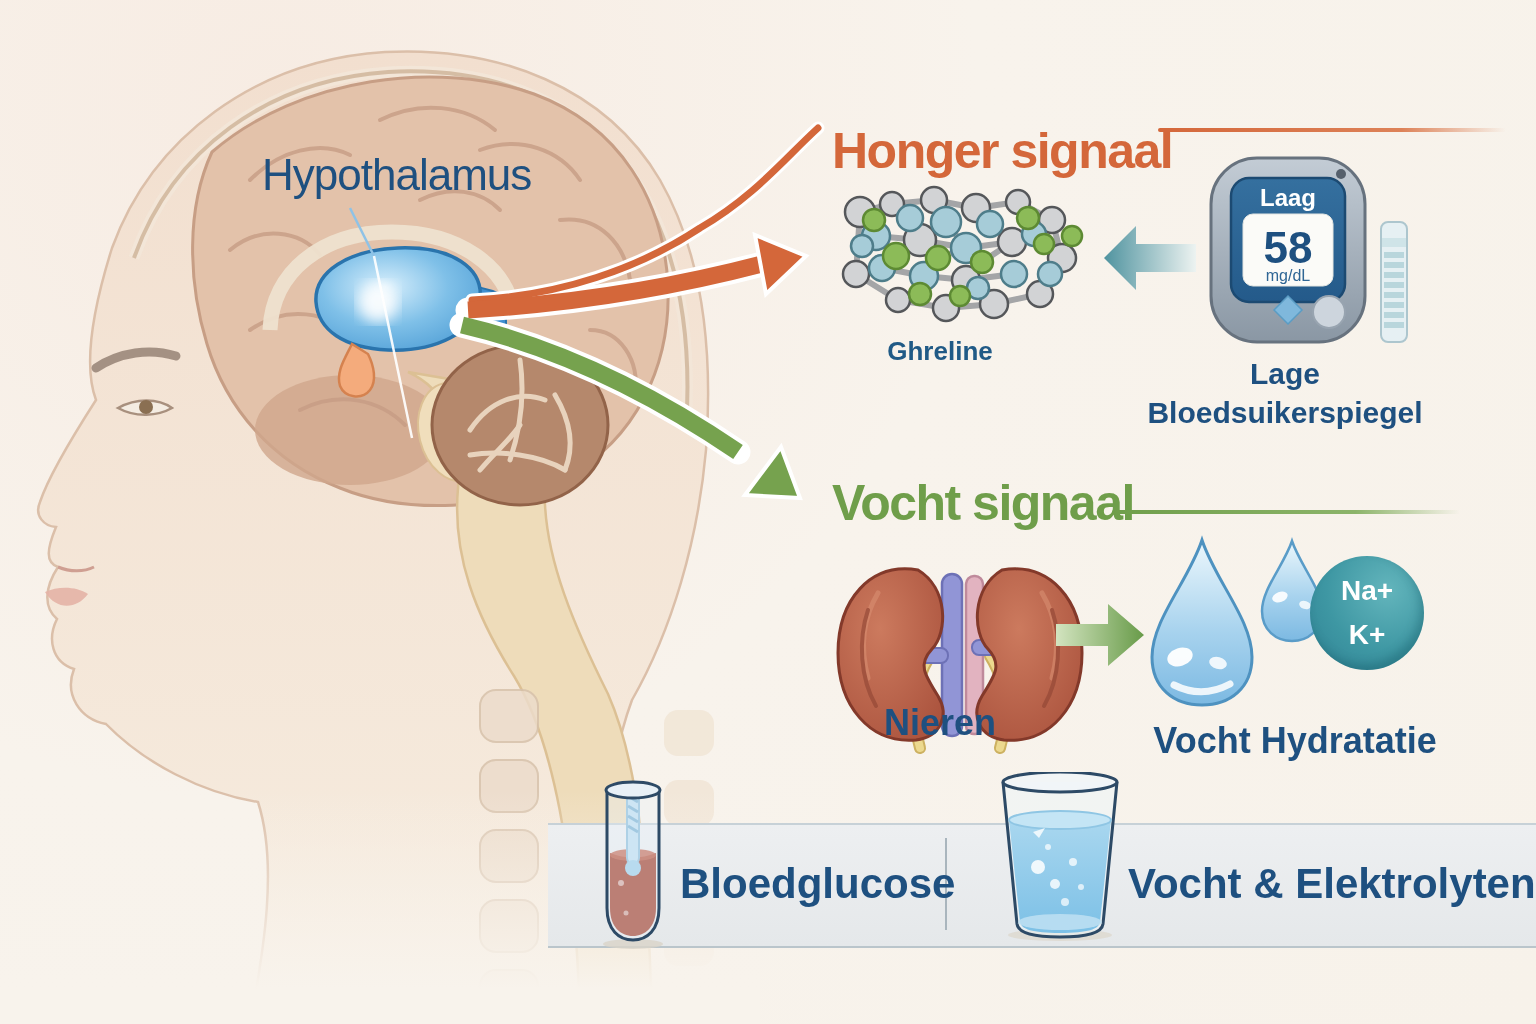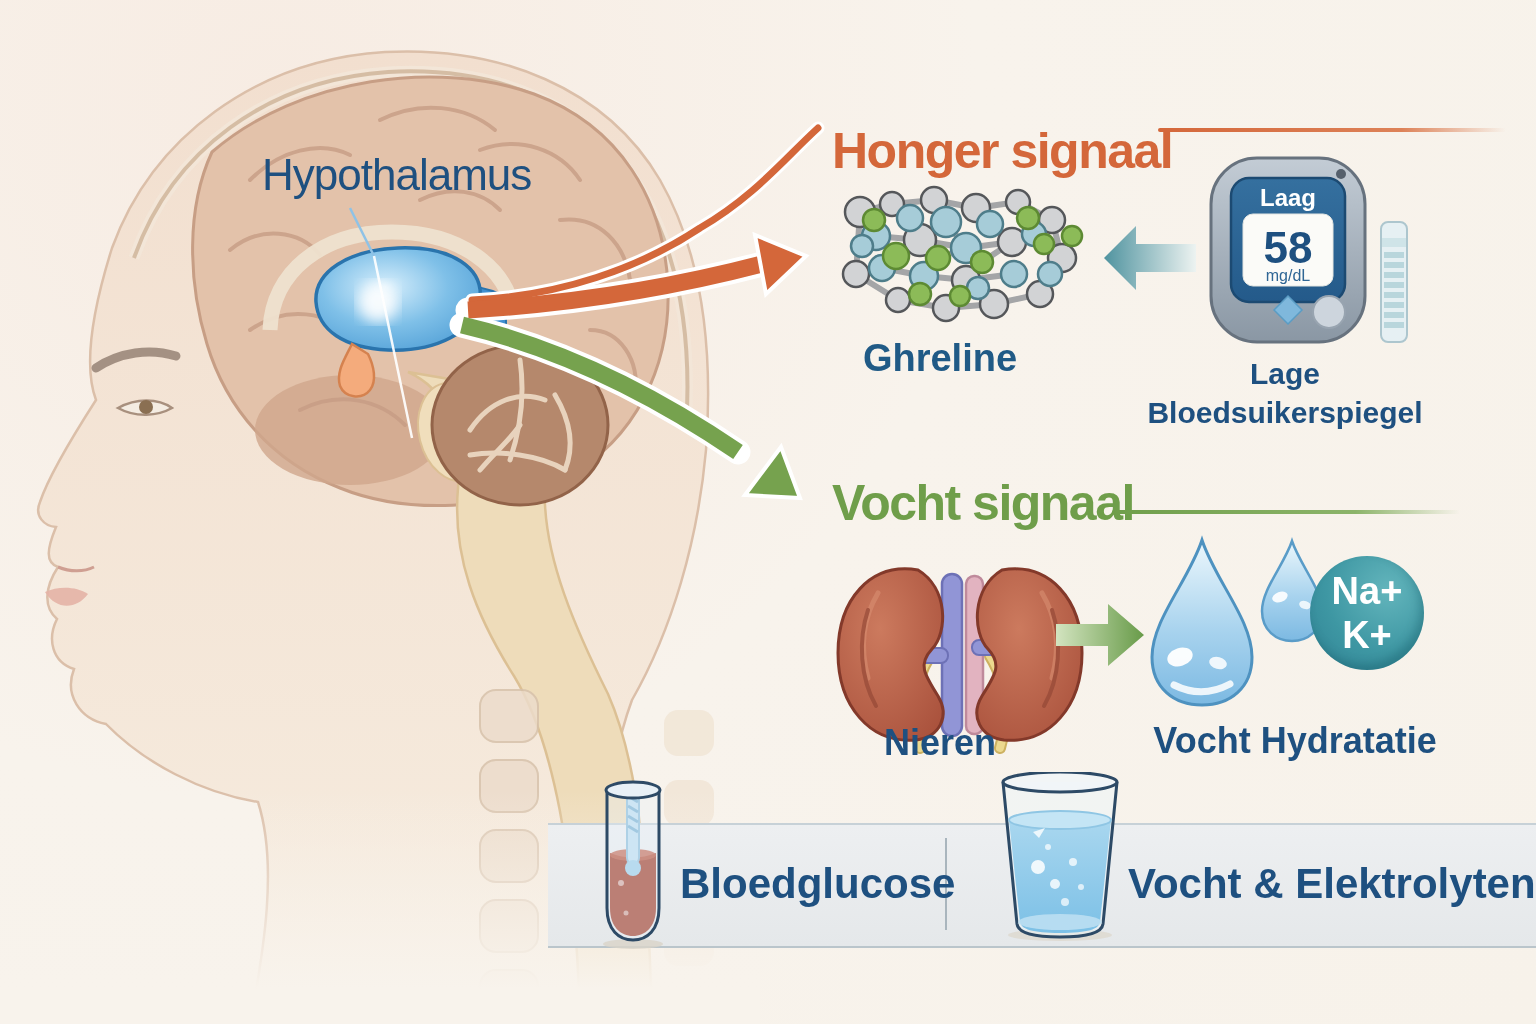--- a/index.html
+++ b/index.html
@@ -26,21 +26,21 @@
   #legend-bar{
     left:548px;top:823px;width:988px;height:121px;
     background:linear-gradient(#edeff1,#e5e8ea);
     border-top:2px solid #c7d1d7;border-bottom:2px solid #bac5cb;
   }
   #legend-divider{left:945px;top:838px;width:2px;height:92px;background:#a9b5bd;}
   #nak-circle{
     left:1310px;top:556px;width:114px;height:114px;border-radius:50%;
     background:radial-gradient(circle at 68% 30%, #63b5bc 0%, #3e97a3 55%, #2f8294 100%);
     box-shadow:inset -4px -6px 10px rgba(0,60,70,.25);
-    color:#ffffff;font-weight:bold;font-size:38px;line-height:44px;
+    color:#ffffff;font-weight:bold;font-size:28px;line-height:44px;
     text-align:center;padding-top:13px;box-sizing:border-box;
   }
 </style>
 </head>
 <body>
 
 <div id="canvas">
 
   <svg class="abs" style="left:0;top:0" width="760" height="1024" viewBox="0 0 760 1024">
     <defs>
@@ -242,21 +242,21 @@
         <circle cx="156" cy="86" r="11"></circle>
       <circle cx="202" cy="42" r="11"></circle>
         <circle cx="218" cy="68" r="10"></circle>
         <circle cx="48" cy="44" r="11"></circle>
       <circle cx="94" cy="118" r="11"></circle>
         <circle cx="134" cy="120" r="10"></circle>
         <circle cx="246" cy="60" r="10"></circle>
     </g>
   </svg>
 
-  <div class="abs caption" style="left:780px;top:336px;width:320px;font-size:38px;">
+  <div class="abs caption" style="left:780px;top:336px;width:320px;font-size:26px;">
     <div style="color:#205a86;">Ghreline</div>
   </div>
 
   <svg class="abs" style="left:1100px;top:218px" width="100" height="80" viewBox="0 0 100 80">
     <defs>
       <linearGradient id="tealGrad" x1="0" y1="0" x2="1" y2="0">
         <stop offset="0" stop-color="#4f939f"></stop>
           <stop offset="1" stop-color="#edf3f1"></stop>
       </linearGradient>
     </defs>
@@ -339,21 +339,21 @@
     <path d="M 184,22 C 232,14 264,52 264,105 C 264,158 232,196 186,192
              C 162,189 152,168 164,148 C 178,126 184,116 170,101 C 154,84 154,40 184,22 Z" fill="url(#kidneyGrad)" stroke="#83392a" stroke-width="3"></path>
     <g fill="none" stroke-linecap="round" opacity="0.6">
       <path d="M 60,45 C 45,70 42,100 50,130" stroke="#d98f72" stroke-width="5"></path>
       <path d="M 224,45 C 239,70 242,100 234,130" stroke="#d98f72" stroke-width="5"></path>
       <path d="M 50,62 C 40,92 42,130 58,158" stroke="#8f4433" stroke-width="4"></path>
       <path d="M 234,62 C 244,92 242,130 226,158" stroke="#8f4433" stroke-width="4"></path>
     </g>
   </svg>
 
-  <div class="abs caption cap36" style="left:790px;top:722px;width:300px;">Nieren</div>
+  <div class="abs caption cap36" style="left:790px;top:702px;width:300px;">Nieren</div>
 
   <svg class="abs" style="left:1056px;top:598px" width="92" height="74" viewBox="0 0 92 74">
     <defs>
       <linearGradient id="greenGrad" x1="0" y1="0" x2="1" y2="0">
         <stop offset="0" stop-color="#d3e4c0"></stop>
           <stop offset="1" stop-color="#689b49"></stop>
       </linearGradient>
     </defs>
     <polygon points="0,26 52,26 52,6 88,37 52,68 52,48 0,48" fill="url(#greenGrad)"></polygon>
   </svg>

